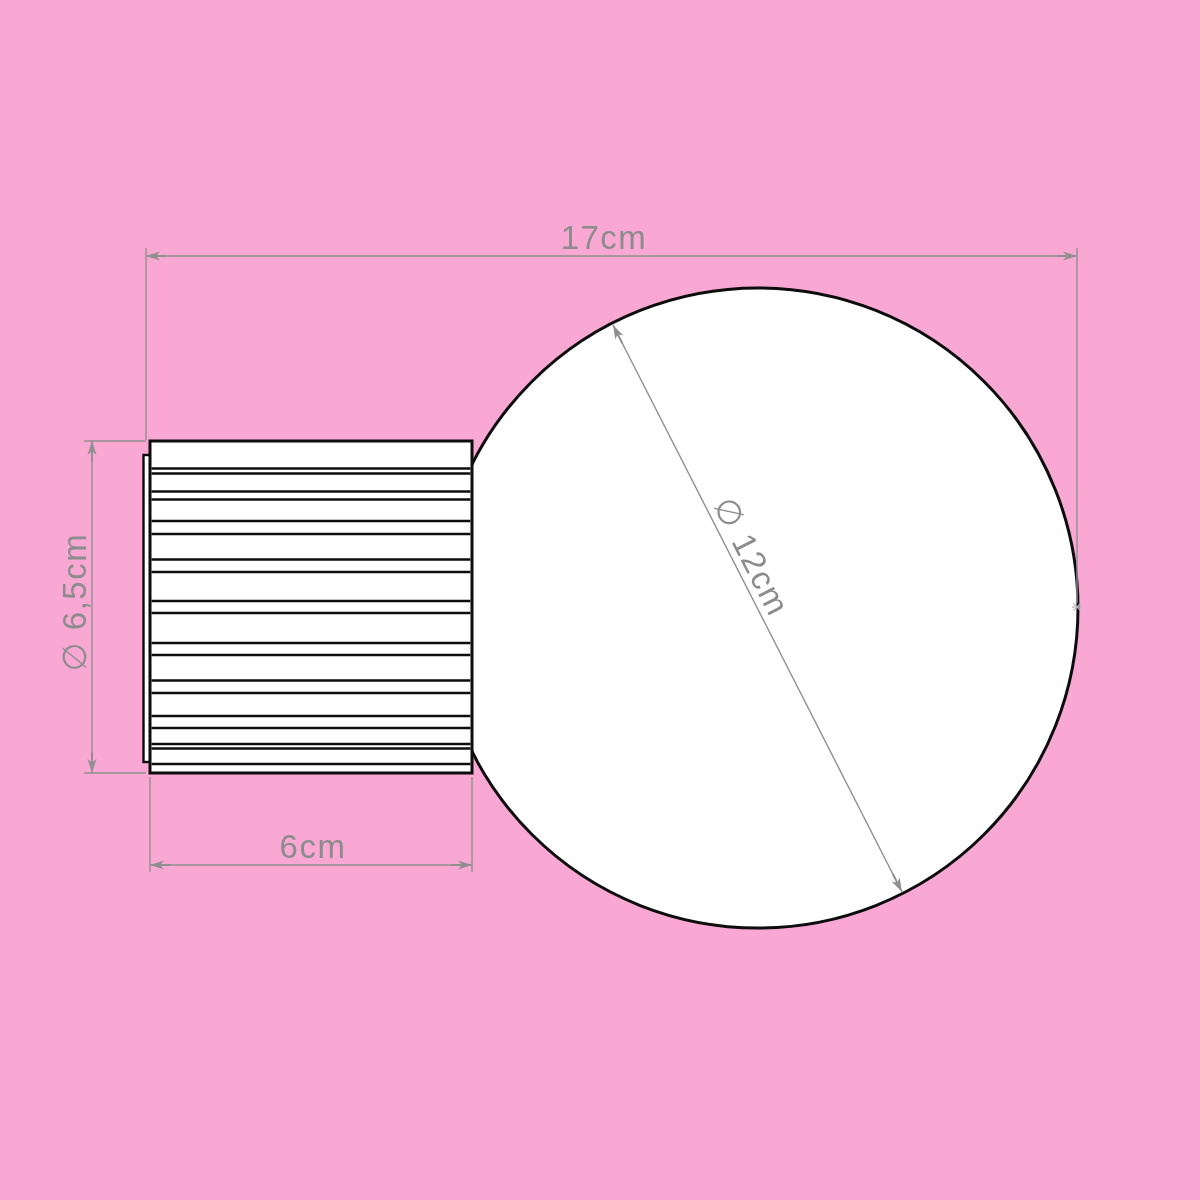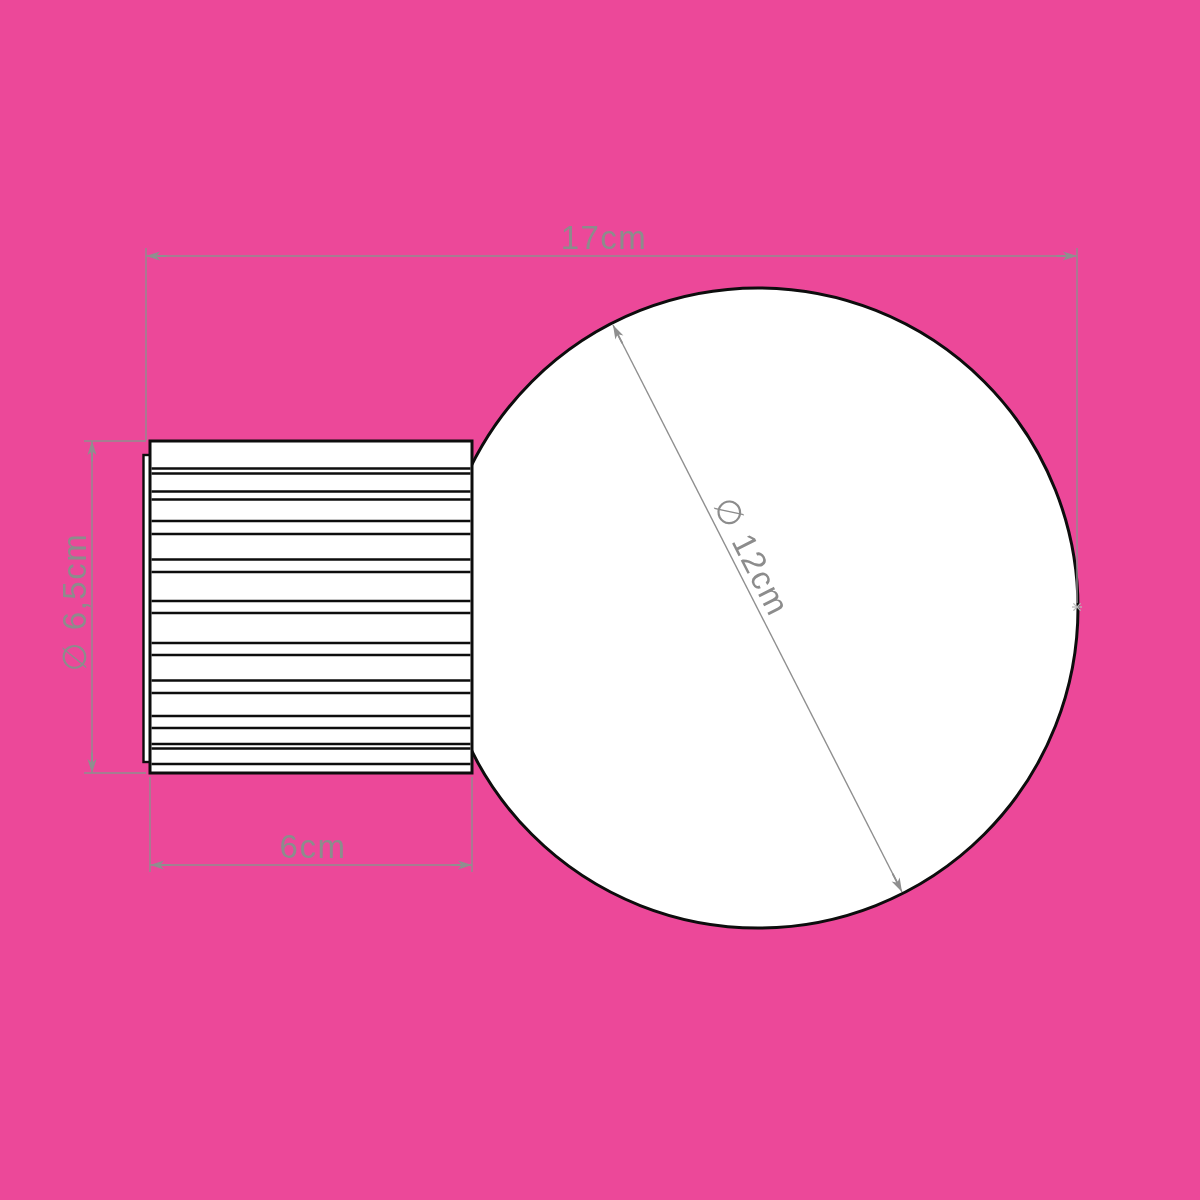--- a/index.html
+++ b/index.html
@@ -4,21 +4,21 @@
 <style>
   html, body {
     margin: 0;
     padding: 0;
     background: #ffffff;
   }
   .canvas {
     position: relative;
     width: 1200px;
     height: 1200px;
-    background: #ec4899;
+    background: #f9a8d4;
     overflow: hidden;
   }
   svg { display: block; }
   .blk {
     stroke: #0d0d0d;
     fill: none;
   }
   .whitefill { fill: #ffffff; }
   .dim {
     stroke: #8f8f8f;

